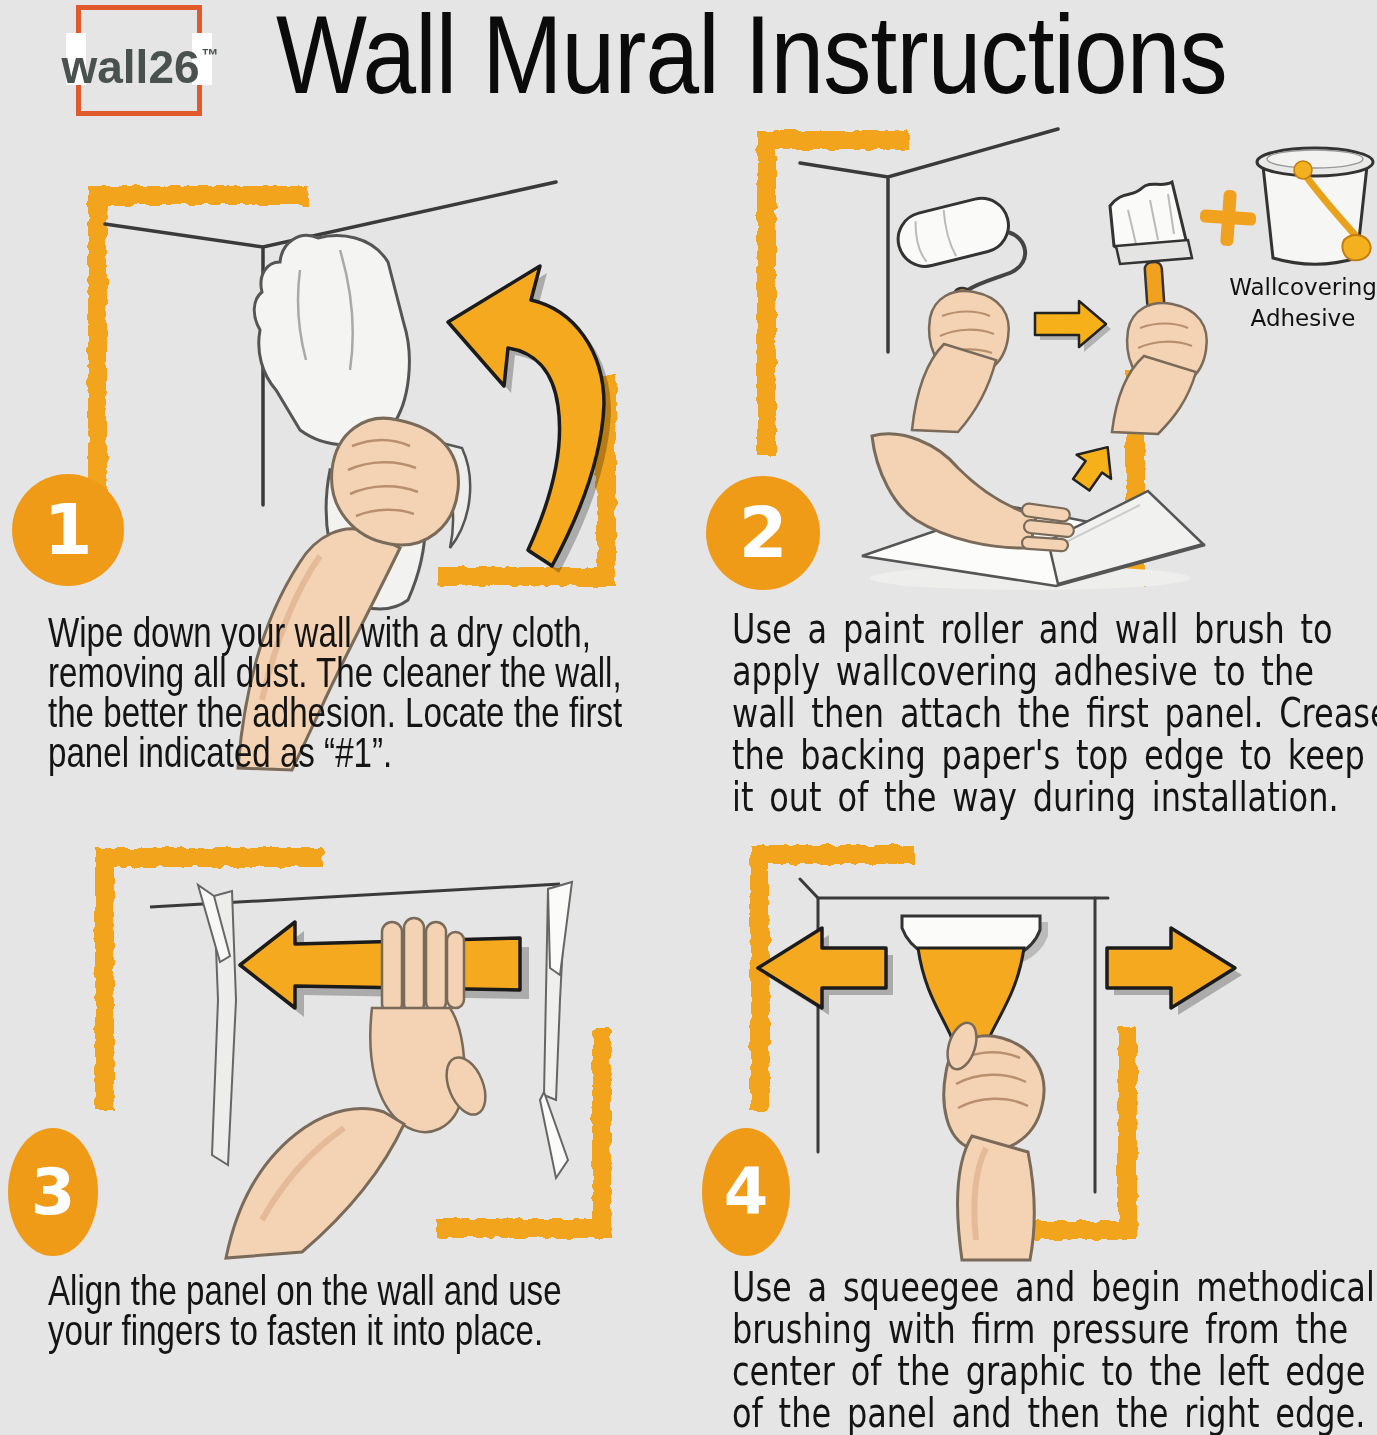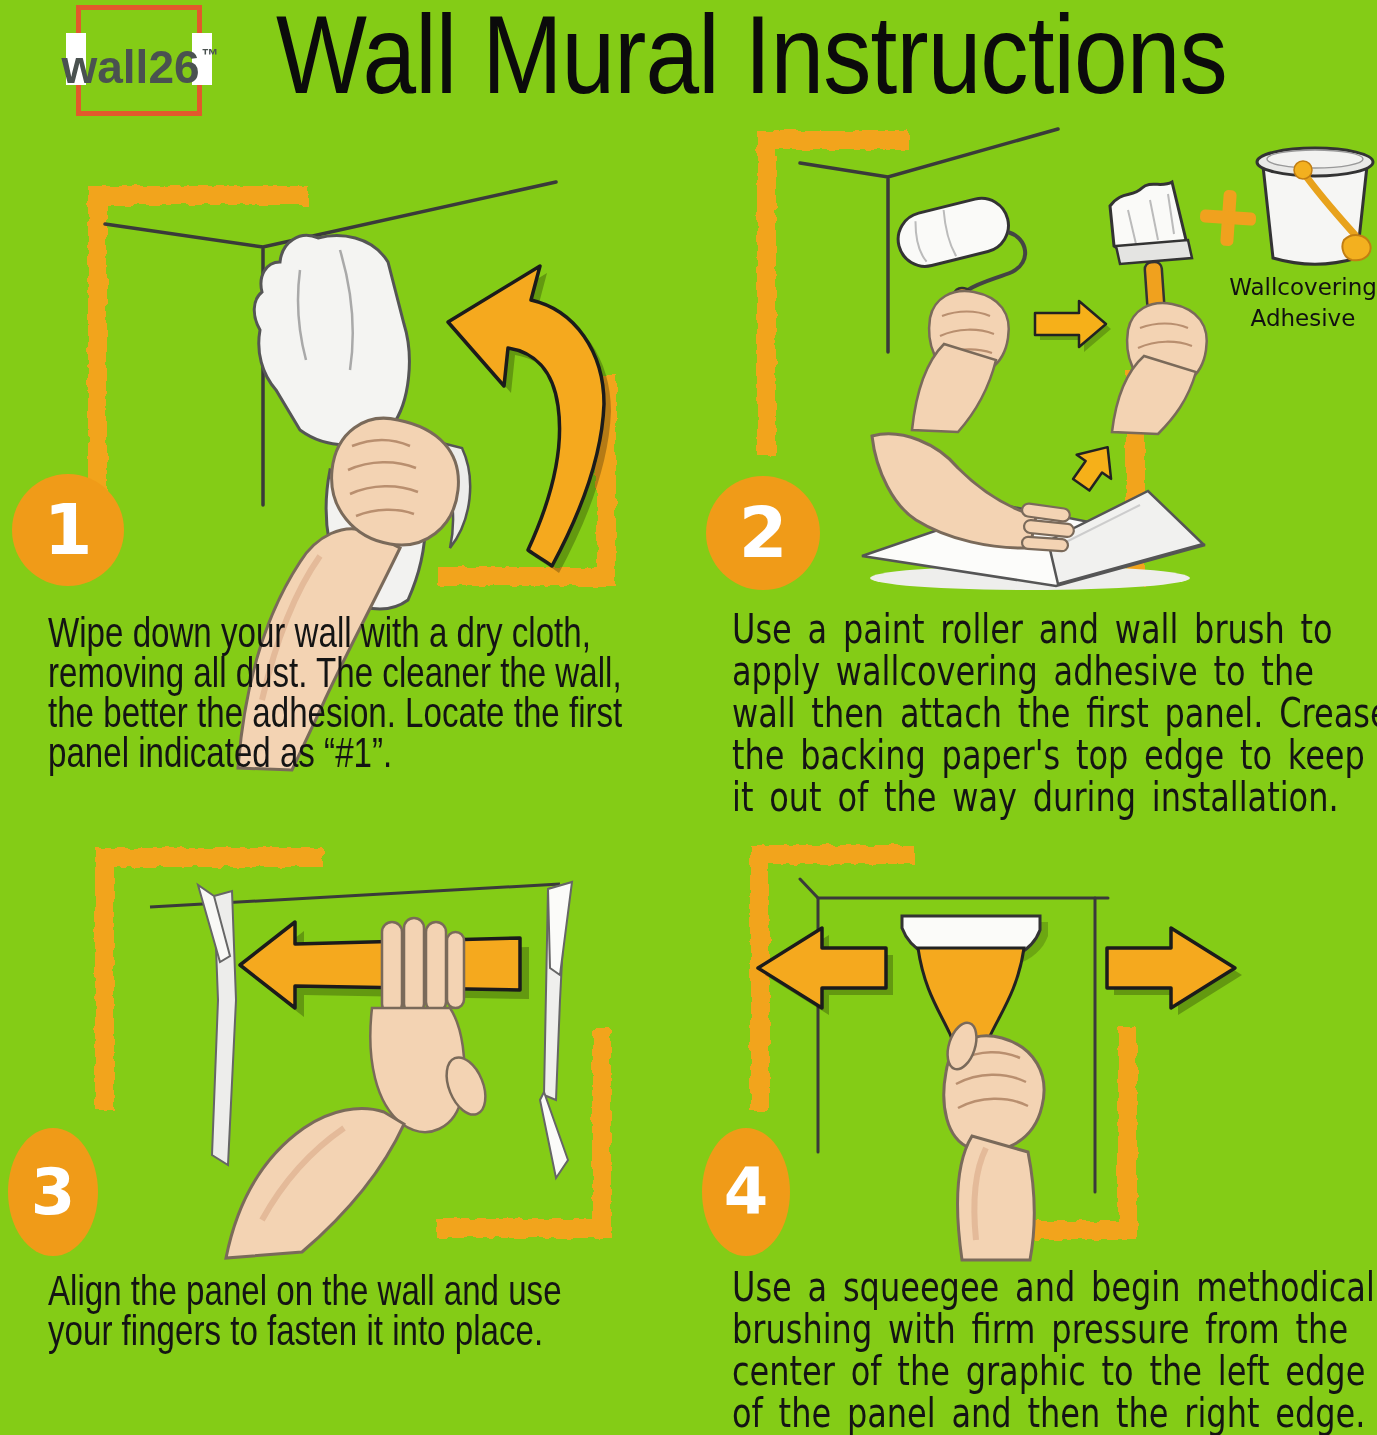--- a/index.html
+++ b/index.html
@@ -1,16 +1,16 @@
 <!DOCTYPE html>
 <html><head>
 <meta charset="utf-8">
 <style>
   html,body{margin:0;padding:0;background:#fff;}
-  .page{position:relative;width:1377px;height:1435px;background:#84cc16;overflow:hidden;
+  .page{position:relative;width:1377px;height:1435px;background:#e5e5e5;overflow:hidden;
         font-family:"Liberation Sans",sans-serif;}
   .art{position:absolute;left:0;top:0;}
 
   
   .logo{position:absolute;left:0;top:0;width:260px;height:125px;}
   .logo-frame{position:absolute;left:76px;top:5px;width:126px;height:111px;
               border:5px solid #E2592C;box-sizing:border-box;}
   .logo-gap{position:absolute;background:#fff;width:20px;height:52px;top:33px;}
   .gap-l{left:66px;} .gap-r{left:192px;}
   .logo-text{position:absolute;left:30px;top:28px;width:220px;text-align:center;

